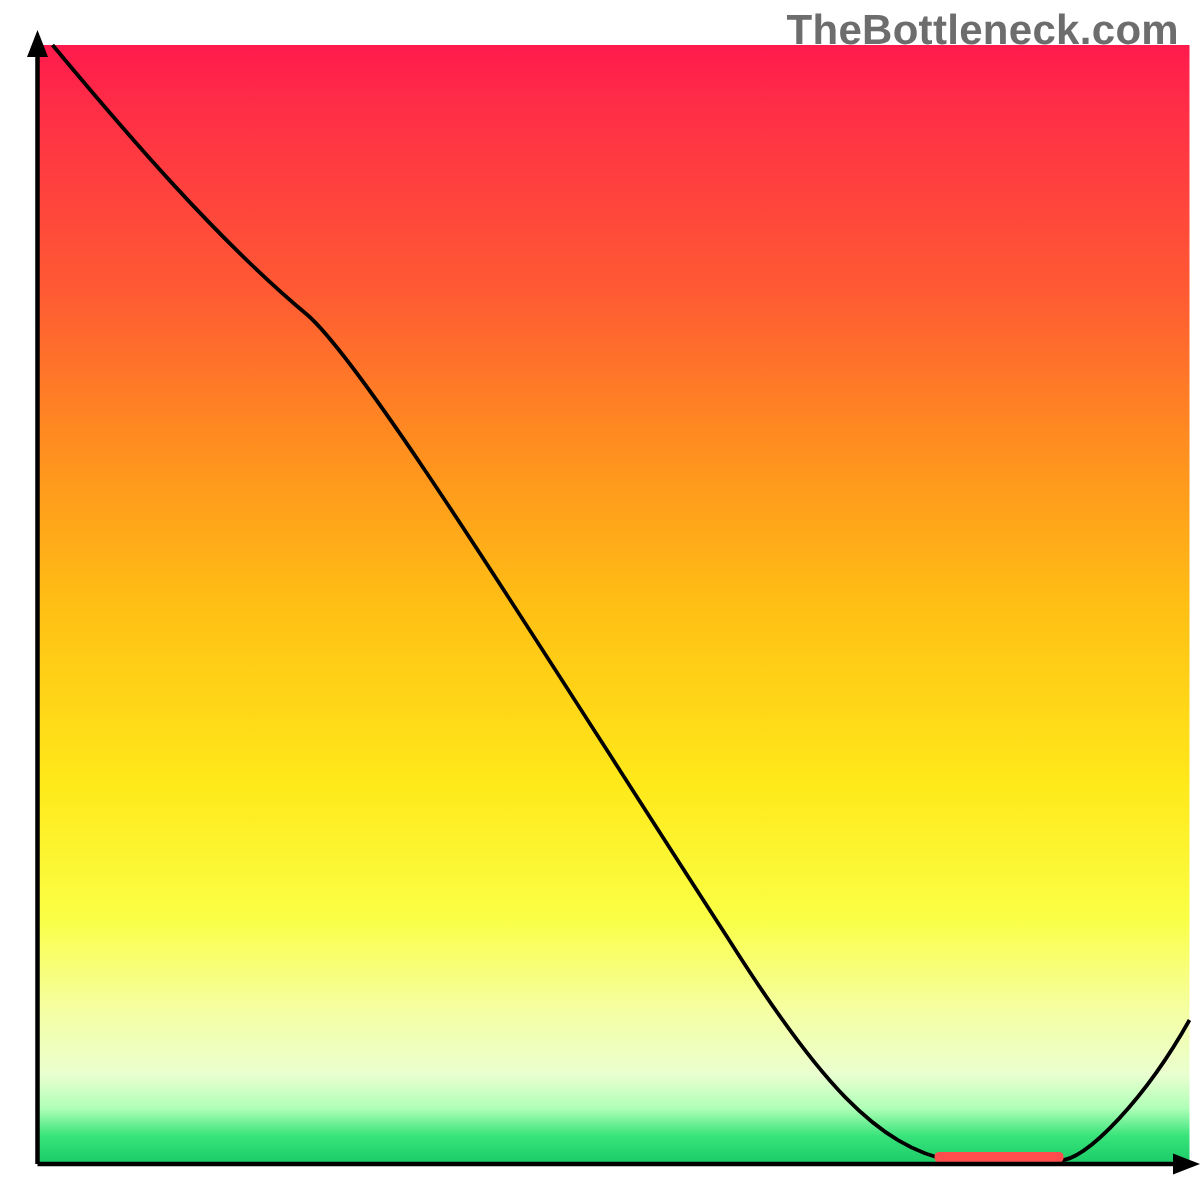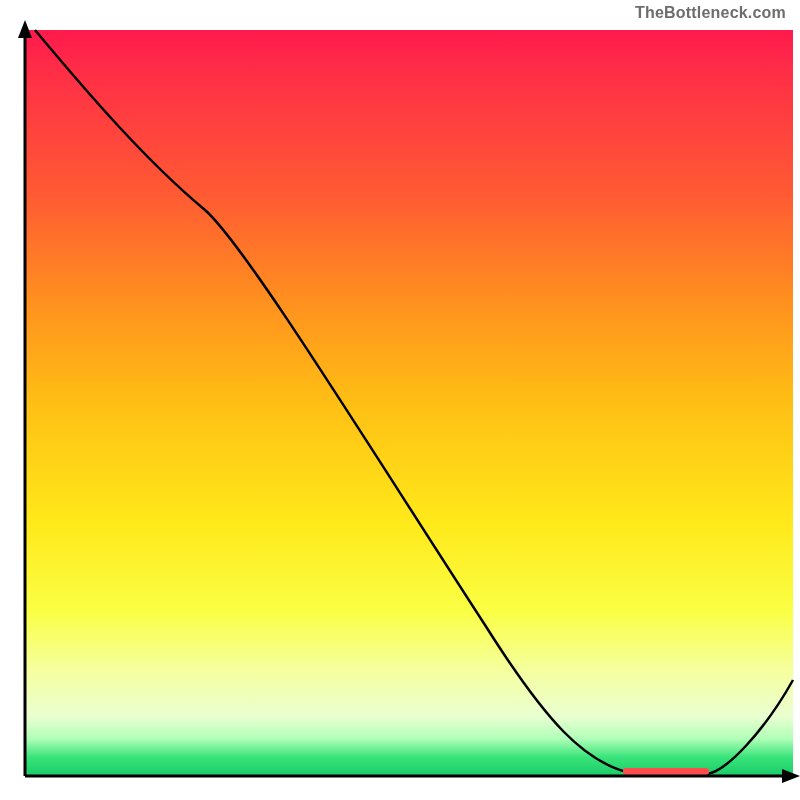--- a/index.html
+++ b/index.html
@@ -13,21 +13,21 @@
   }
   .wrap {
     position: relative;
     width: 800px;
     height: 800px;
   }
   .watermark {
     position: absolute;
     top: 4px;
     right: 14px;
-    font-size: 16px;
+    font-size: 28px;
     font-weight: 600;
     color: #6d6d6d;
     letter-spacing: 0.2px;
     user-select: none;
   }
   
   .plot {
     position: absolute;
     left: 25px;
     top: 30px;

